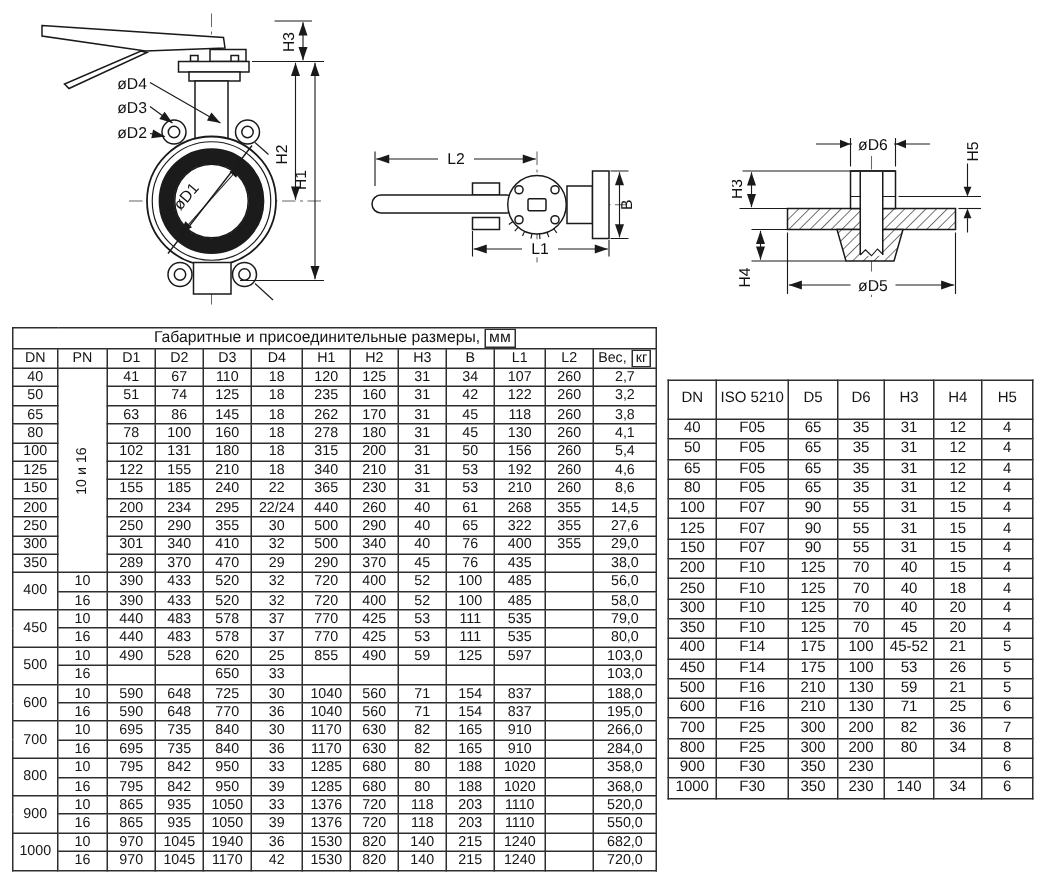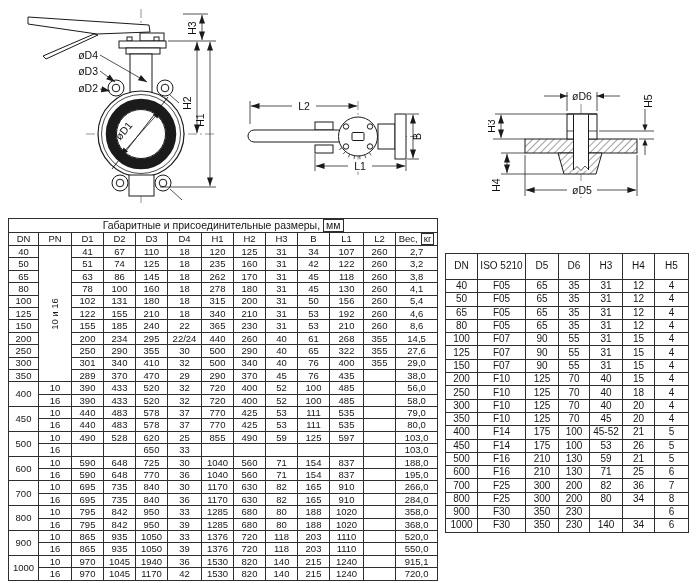--- a/index.html
+++ b/index.html
@@ -645,21 +645,21 @@
             <td>970</td>
             <td>1045</td>
             <td>1940</td>
             <td>36</td>
             <td>1530</td>
             <td>820</td>
             <td>140</td>
             <td>215</td>
             <td>1240</td>
             <td></td>
-            <td>915,1</td>
+            <td>682,0</td>
           </tr>
           <tr>
             <td>16</td>
             <td>970</td>
             <td>1045</td>
             <td>1170</td>
             <td>42</td>
             <td>1530</td>
             <td>820</td>
             <td>140</td>

